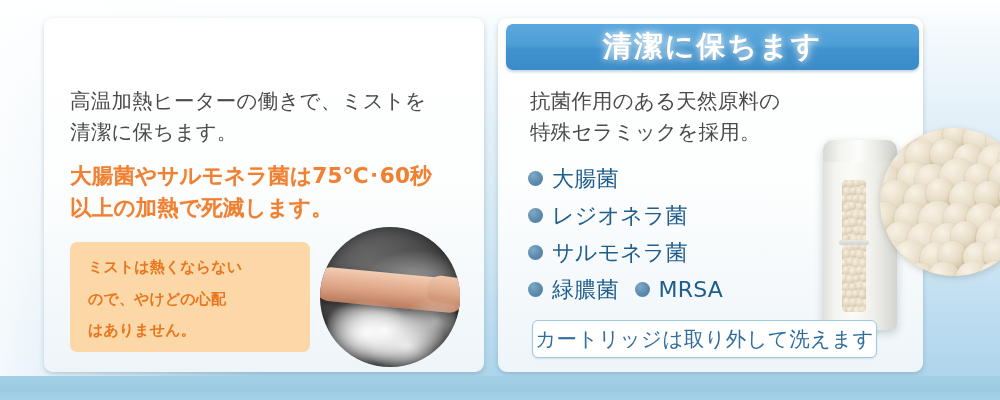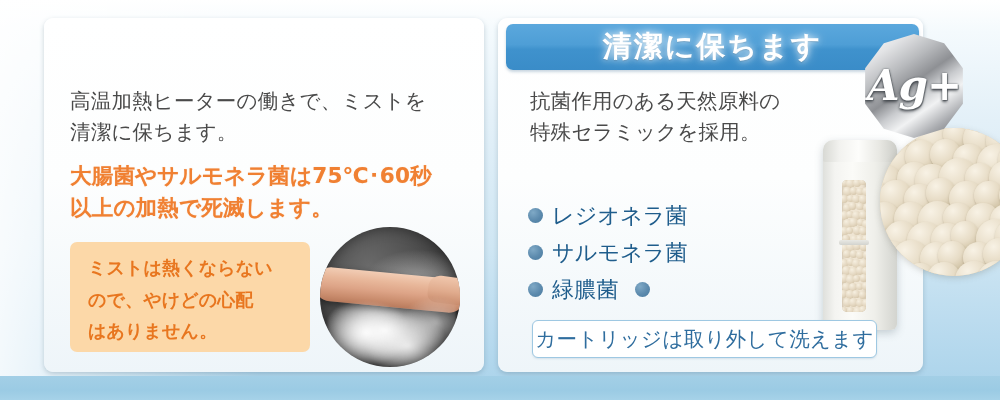--- a/index.html
+++ b/index.html
@@ -72,21 +72,21 @@
 
   #text-right-1{left:530px;top:86px;width:330px;}
 
   
   #callout{
     position:absolute;left:70px;top:242px;width:240px;height:110px;
     background:#fcd8a8;border-radius:7px;
   }
   #callout-text{
     position:absolute;left:88px;top:252px;width:215px;
-    font-size:18px;line-height:31.5px;font-weight:bold;color:#e8761f;
+    font-size:15px;line-height:31.5px;font-weight:bold;color:#e8761f;
     white-space:pre-line;letter-spacing:.1px;
   }
 
   
   #mist-circle{
     position:absolute;left:320px;top:227px;width:140px;height:140px;border-radius:50%;
     overflow:hidden;
     background:
       radial-gradient(ellipse 70% 46% at 46% 74%, rgba(255,255,255,.92) 0%, rgba(255,255,255,.55) 30%, rgba(255,255,255,0) 62%),
       radial-gradient(ellipse 56% 34% at 70% 40%, rgba(235,235,235,.55) 0%, rgba(235,235,235,0) 70%),
@@ -229,20 +229,24 @@
 
   <div class="card" id="card-right"></div>
 
   <div class="ribbon" id="ribbon-right">清潔に保ちます</div>
 
   <div class="body-text" id="text-right-1">抗菌作用のある天然原料の
 特殊セラミックを採用。</div>
 
   <div id="bullet-list">
       <div class="bullet-row">
+        <span class="bullet-item">
+          <span class="dot"></span>
+          <span class="bullet-label">大腸菌</span>
+        </span>
         <span class="bullet-gap"></span>
       </div>
       <div class="bullet-row">
         <span class="bullet-item">
           <span class="dot"></span>
           <span class="bullet-label">レジオネラ菌</span>
         </span>
       </div>
       <div class="bullet-row">
         <span class="bullet-item">
@@ -251,20 +255,21 @@
         </span>
       </div>
       <div class="bullet-row">
         <span class="bullet-item">
           <span class="dot"></span>
           <span class="bullet-label">緑膿菌</span>
         </span>
         <span class="bullet-gap"></span>
         <span class="bullet-item">
           <span class="dot"></span>
+          <span class="bullet-label">MRSA</span>
         </span>
       </div>
     </div>
 
   <div id="cartridge">
     <div id="cartridge-cap"></div>
     <div id="cartridge-window">
         <span class="bead" style="width: 7.32086px; height: 7.32086px; left: -1.50345px; top: -0.649698px;"></span>
         <span class="bead" style="width: 8.71094px; height: 8.71094px; left: 4.43311px; top: -1.16992px;"></span>
         <span class="bead" style="width: 8.35912px; height: 8.35912px; left: 11.0771px; top: -1.29385px;"></span>
@@ -394,22 +399,19 @@
       <span class="bead" style="width: 31.9671px; height: 31.9671px; left: 103.193px; top: 110.424px;"></span>
       <span class="bead" style="width: 29.527px; height: 29.527px; left: -18.9006px; top: 135.958px;"></span>
       <span class="bead" style="width: 28.3475px; height: 28.3475px; left: 2.75782px; top: 131.953px;"></span>
       <span class="bead" style="width: 32.1402px; height: 32.1402px; left: 23.6223px; top: 135.127px;"></span>
       <span class="bead" style="width: 33.9052px; height: 33.9052px; left: 46.6094px; top: 134.396px;"></span>
       <span class="bead" style="width: 38.6424px; height: 38.6424px; left: 74.6359px; top: 132.676px;"></span>
       <span class="bead" style="width: 39.3518px; height: 39.3518px; left: 96.6184px; top: 132.885px;"></span>
       <span class="bead" style="width: 29.0334px; height: 29.0334px; left: 115.474px; top: 130.938px;"></span>
     </div>
 
-  <div id="ag-badge">
-    <span id="ag-badge-text">Ag+</span>
-  </div>
 
   <div id="pill">
     <span id="pill-text">カートリッジは取り外して洗えます</span>
   </div>
 
   <div class="bottom-band"></div>
 </div>
 
 </body></html>

